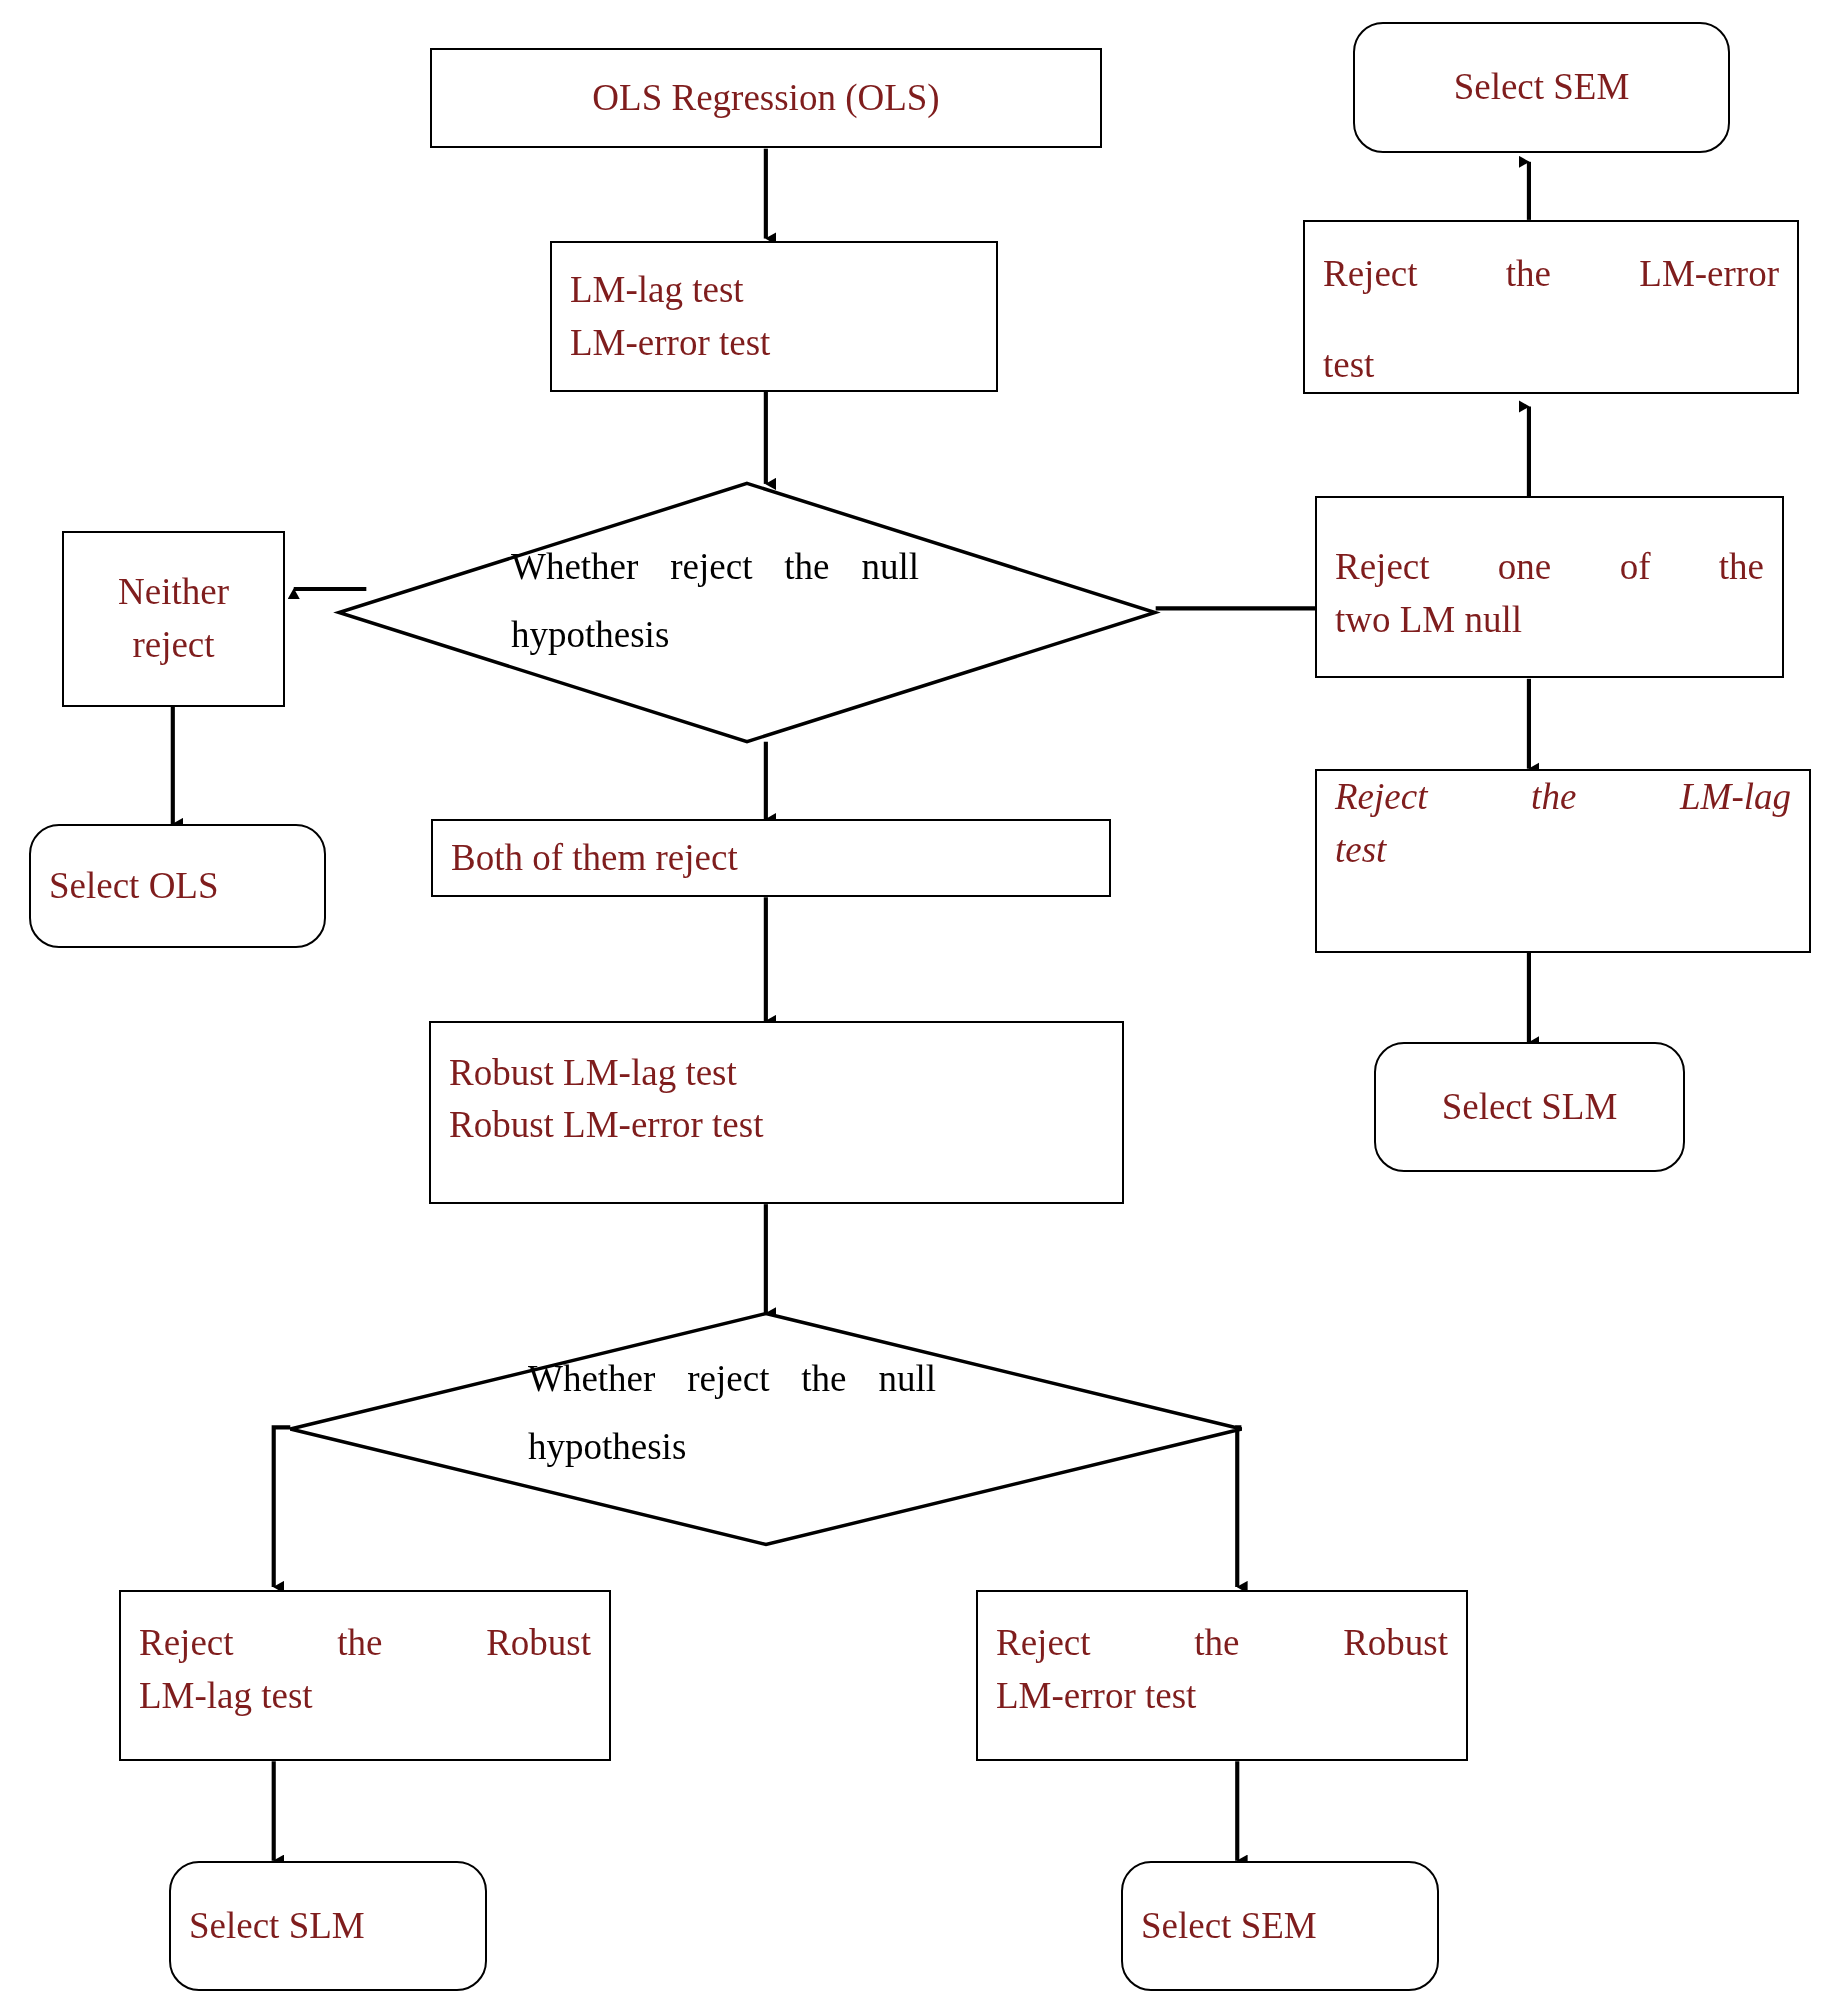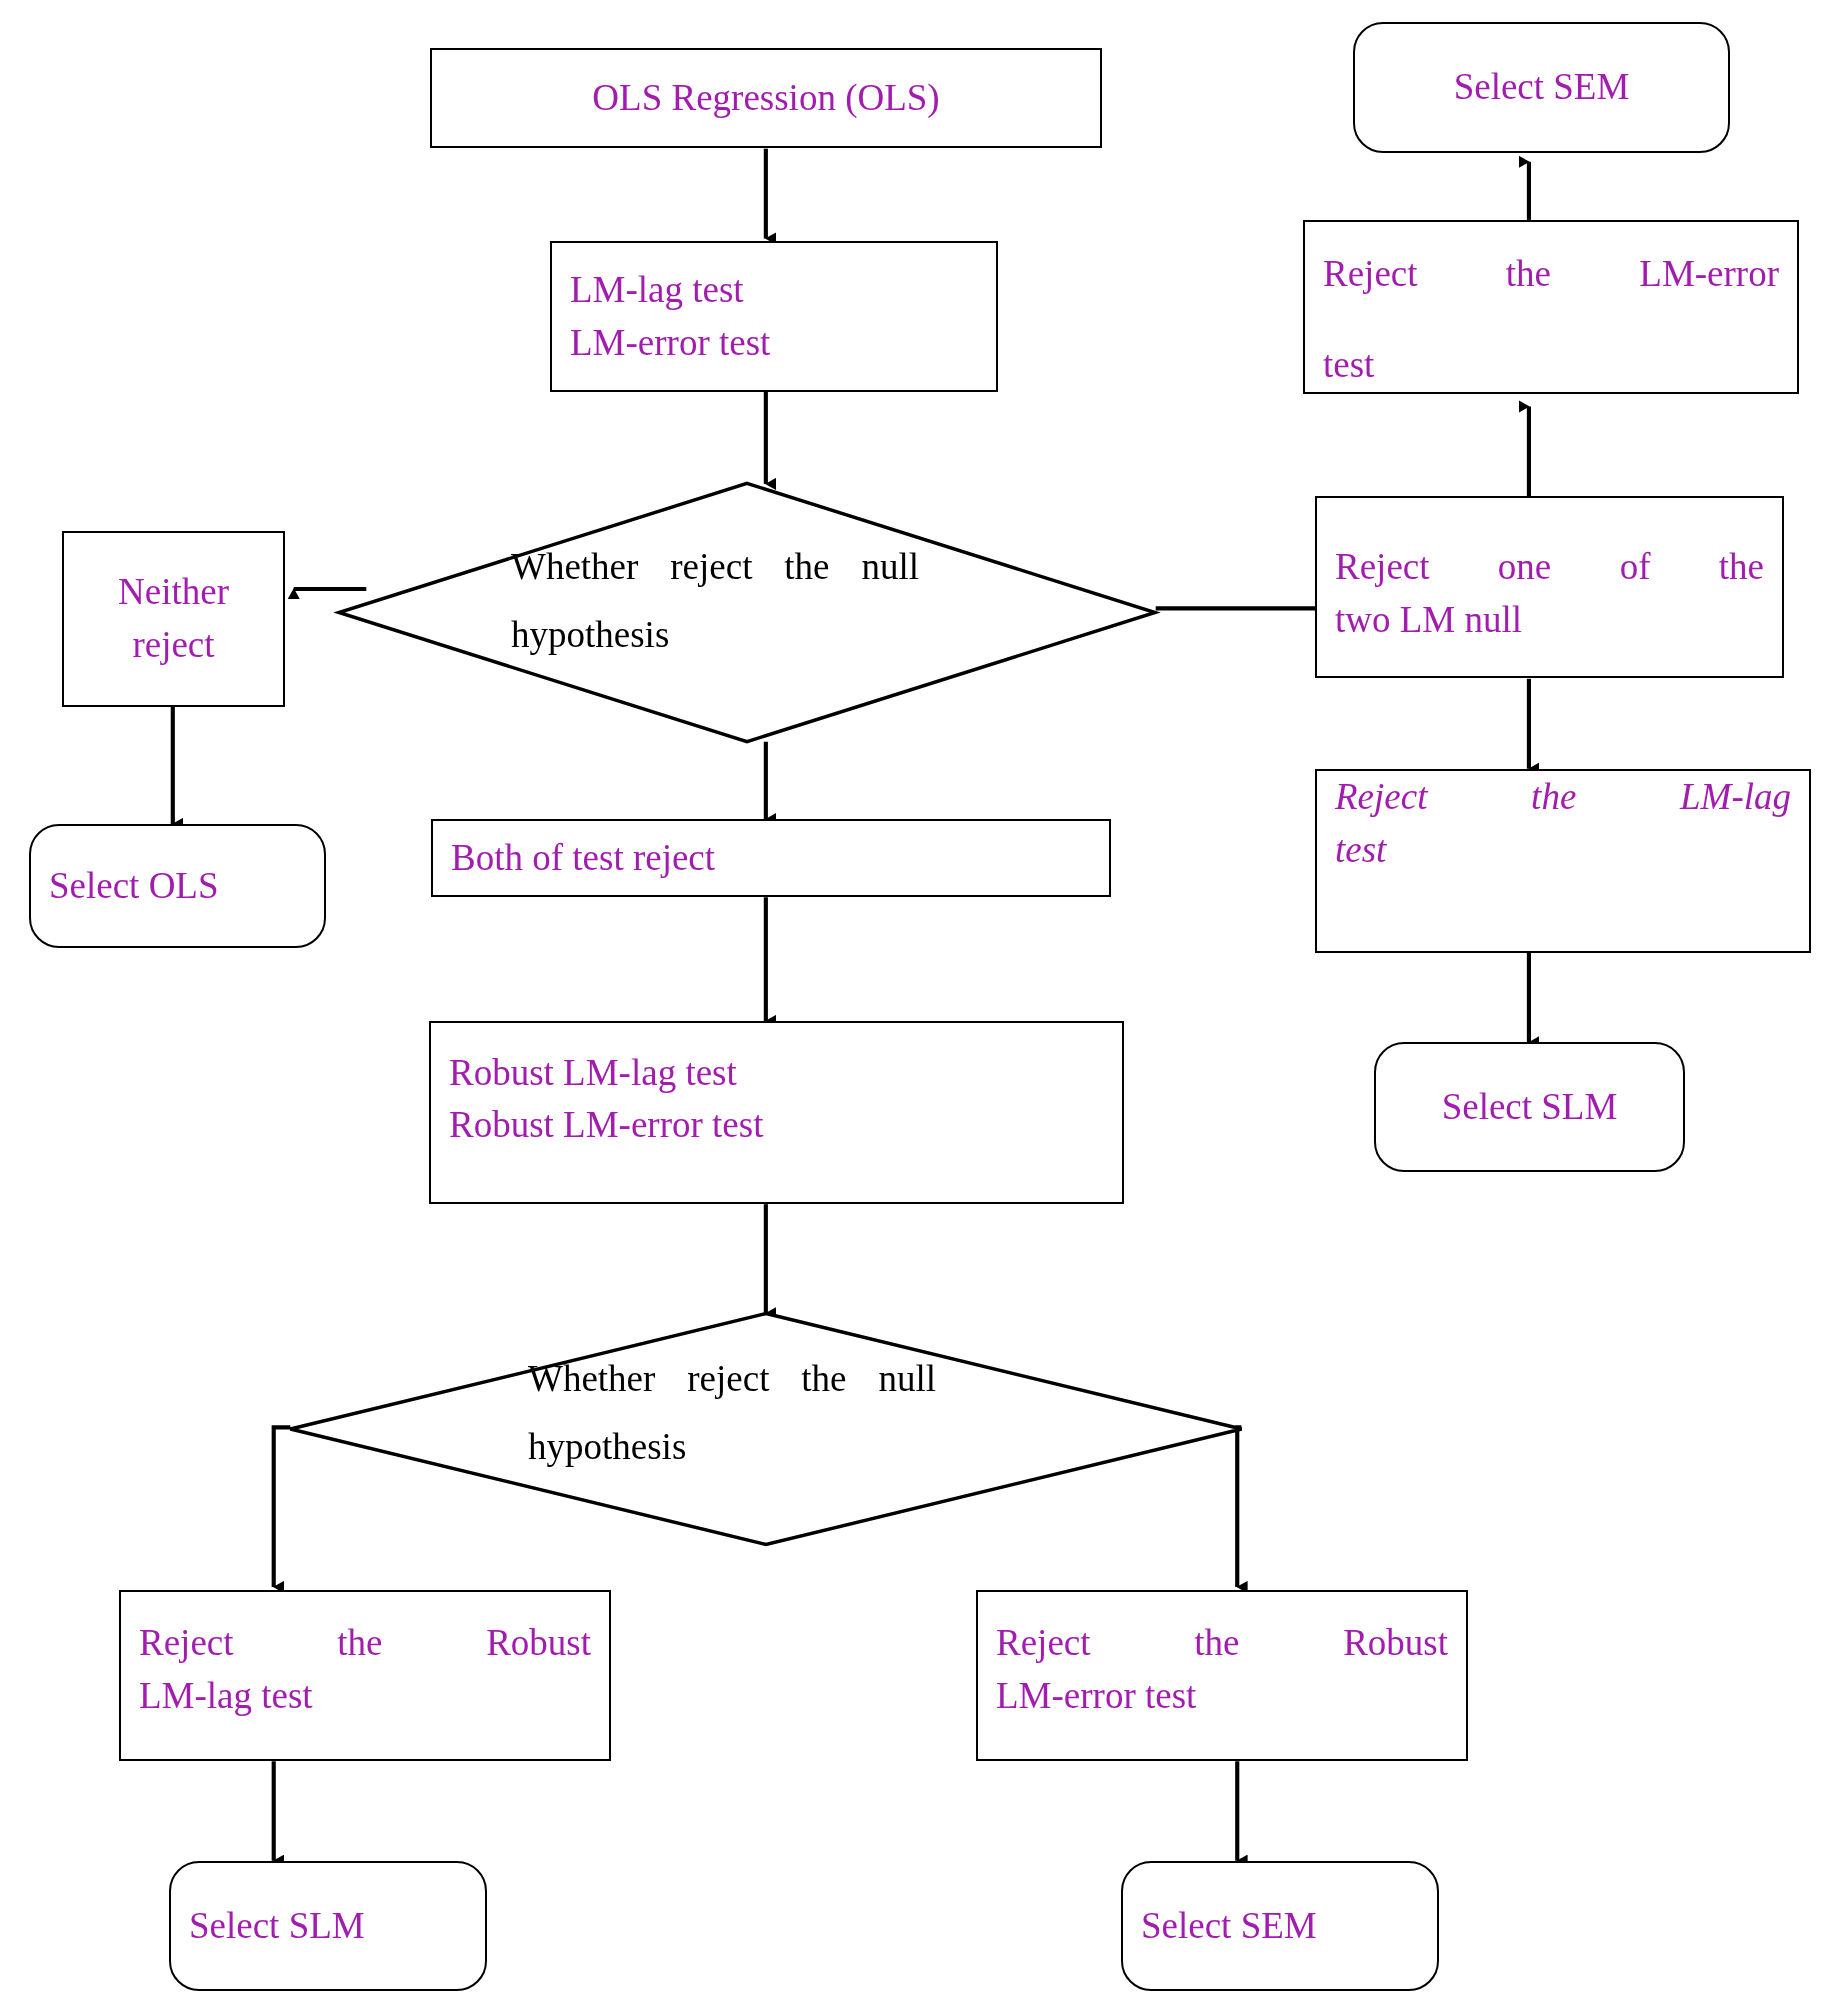--- a/index.html
+++ b/index.html
@@ -13,21 +13,21 @@
     height: 2015px;
     background: #ffffff;
     font-family: "Liberation Serif", "DejaVu Serif", serif;
     overflow: hidden;
   }
   .node {
     position: absolute;
     box-sizing: border-box;
     border: 2.8px solid #000000;
     background: #ffffff;
-    color: #a21caf;
+    color: #7f1d1d;
     font-size: 37px;
     line-height: 1.42;
     display: flex;
     flex-direction: column;
     justify-content: center;
   }
   .node.rounded {
     border-radius: 30px;
   }
   .node .txt {
@@ -164,21 +164,21 @@
   <div class="node" style="left:62px; top:531px; width:223px; height:176px;text-align:center;">
     <span class="txt">Neither</span>
     <span class="txt">reject</span>
   </div>
 
   <div class="node rounded" style="left:29px; top:824px; width:297px; height:124px;">
     <span class="txt">Select OLS</span>
   </div>
 
   <div class="node" style="left:431px; top:819px; width:680px; height:78px;">
-    <span class="txt">Both of test reject</span>
+    <span class="txt">Both of them reject</span>
   </div>
 
   <div class="node padtop" style="left:429px; top:1021px; width:695px; height:183px; padding-top:23.5px;">
     <span class="txt">Robust LM-lag test</span>
     <span class="txt">Robust LM-error test</span>
   </div>
 
   <div class="diamond-wrap" style="left:289px; top:1312px; width:954px; height:234px;">
     <svg width="954" height="234" viewBox="0 0 1380 338" xmlns="http://www.w3.org/2000/svg">
       <polygon points="690,2 1378,169 690,336 2,169" fill="#ffffff" stroke="#000000" stroke-width="5"></polygon>

